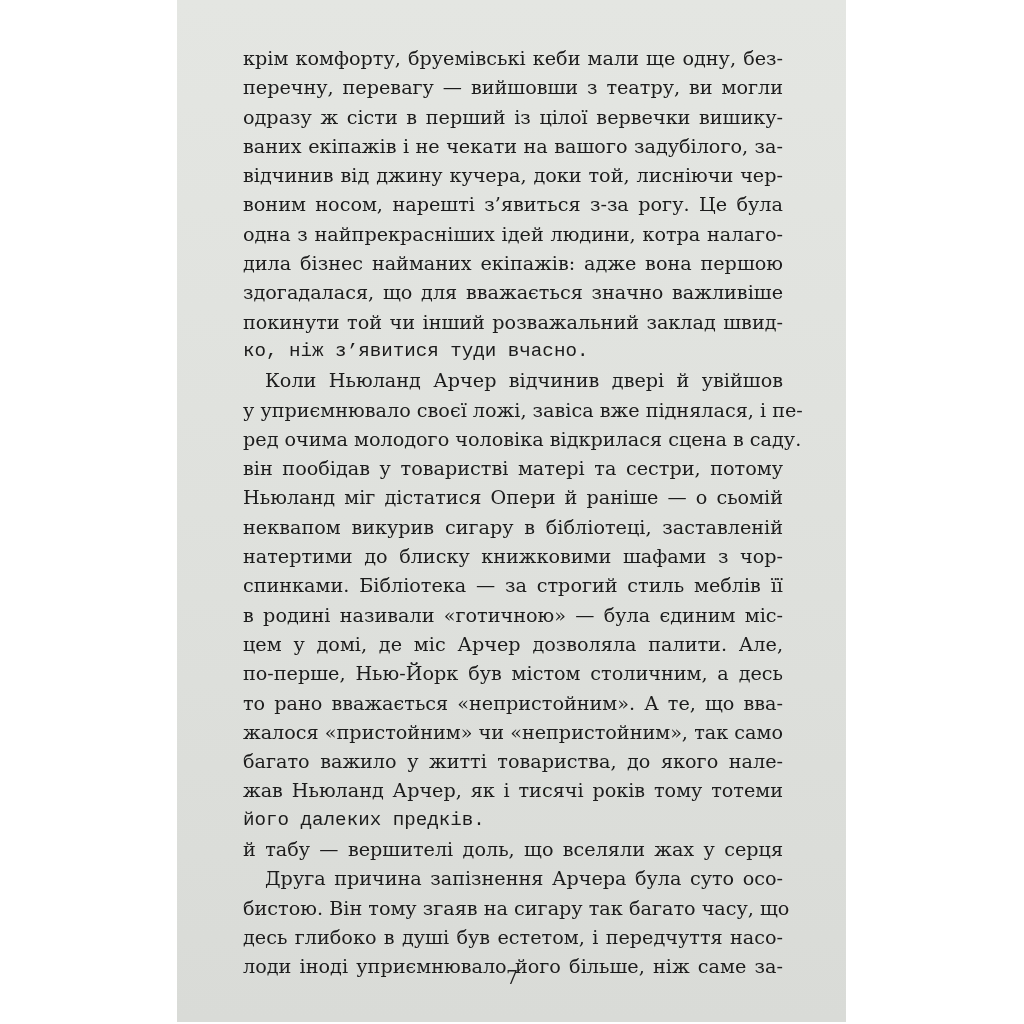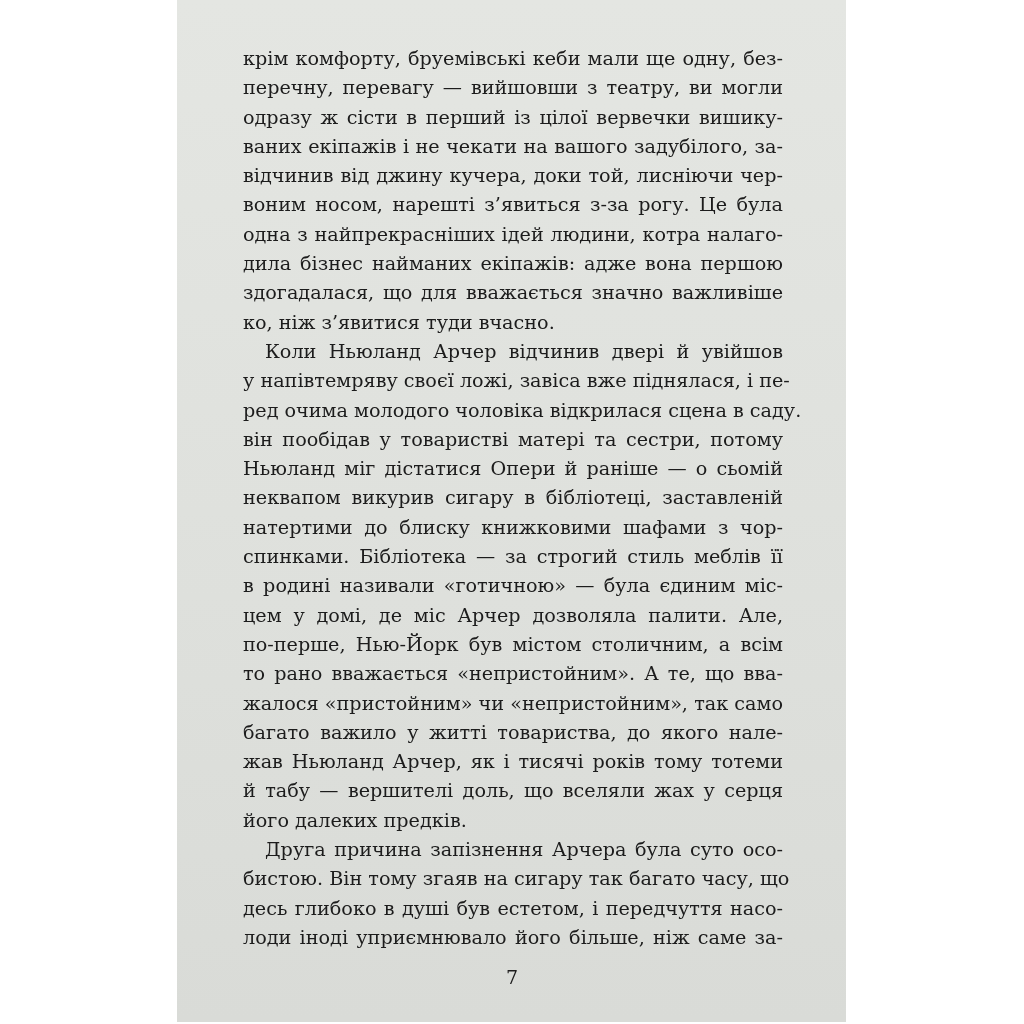--- a/index.html
+++ b/index.html
@@ -7,57 +7,58 @@
   .page {
     position:absolute; left:177px; top:0; width:669px; height:1022px;
     background:linear-gradient(180deg,#e4e6e2 0%,#dfe1dd 50%,#d9dbd7 100%);
   }
   .text {
     position:absolute; left:243px; top:44px; width:540px;
     font-family:"DejaVu Serif","Liberation Serif",serif;
     font-size:19.2px; line-height:29.3px; color:#1c1c1c;
   }
   .line { display:block; height:29.3px; white-space:nowrap; text-align:justify; text-align-last:justify; }
-  .line.last { text-align-last:left; }
+  .line.last { text-align-last:left;font-family:Liberation Mono, monospace; }
   .line.indent { padding-left:22px; }
   .pagenum {
     position:absolute; left:0; width:1024px; top:966px; text-align:center;
     font-family:"DejaVu Serif","Liberation Serif",serif; font-size:19px; color:#1c1c1c;
   }
 </style>
 </head>
 <body>
 
 <div class="page"></div>
 <div class="text" id="text">
     <span class="line">крім комфорту, бруемівські кеби мали ще одну, без-</span>
     <span class="line">перечну, перевагу — вийшовши з театру, ви могли</span>
     <span class="line">одразу ж сісти в перший із цілої вервечки вишику-</span>
     <span class="line">ваних екіпажів і не чекати на вашого задубілого, за-</span>
     <span class="line">відчинив від джину кучера, доки той, лисніючи чер-</span>
     <span class="line">воним носом, нарешті з’явиться з-за рогу. Це була</span>
     <span class="line">одна з найпрекрасніших ідей людини, котра налаго-</span>
     <span class="line">дила бізнес найманих екіпажів: адже вона першою</span>
     <span class="line">здогадалася, що для вважається значно важливіше</span>
+    <span class="line">покинути той чи інший розважальний заклад швид-</span>
     <span class="line last">ко, ніж з’явитися туди вчасно.</span>
     <span class="line indent">Коли Ньюланд Арчер відчинив двері й увійшов</span>
-    <span class="line">у напівтемряву своєї ложі, завіса вже піднялася, і пе-</span>
+    <span class="line">у уприємнювало своєї ложі, завіса вже піднялася, і пе-</span>
     <span class="line">ред очима молодого чоловіка відкрилася сцена в саду.</span>
     <span class="line">він пообідав у товаристві матері та сестри, потому</span>
     <span class="line">Ньюланд міг дістатися Опери й раніше — о сьомій</span>
     <span class="line">неквапом викурив сигару в бібліотеці, заставленій</span>
     <span class="line">натертими до блиску книжковими шафами з чор-</span>
     <span class="line">спинками. Бібліотека — за строгий стиль меблів її</span>
     <span class="line">в родині називали «готичною» — була єдиним міс-</span>
     <span class="line">цем у домі, де міс Арчер дозволяла палити. Але,</span>
-    <span class="line">по-перше, Нью-Йорк був містом столичним, а всім</span>
+    <span class="line">по-перше, Нью-Йорк був містом столичним, а десь</span>
     <span class="line">то рано вважається «непристойним». А те, що вва-</span>
     <span class="line">жалося «пристойним» чи «непристойним», так само</span>
     <span class="line">багато важило у житті товариства, до якого нале-</span>
     <span class="line">жав Ньюланд Арчер, як і тисячі років тому тотеми</span>
+    <span class="line last">його далеких предків.</span>
     <span class="line">й табу — вершителі доль, що вселяли жах у серця</span>
-    <span class="line last">його далеких предків.</span>
     <span class="line indent">Друга причина запізнення Арчера була суто осо-</span>
     <span class="line">бистою. Він тому згаяв на сигару так багато часу, що</span>
     <span class="line">десь глибоко в душі був естетом, і передчуття насо-</span>
     <span class="line">лоди іноді уприємнювало його більше, ніж саме за-</span>
   </div>
 <div class="pagenum">7</div>
 
 </body></html>

